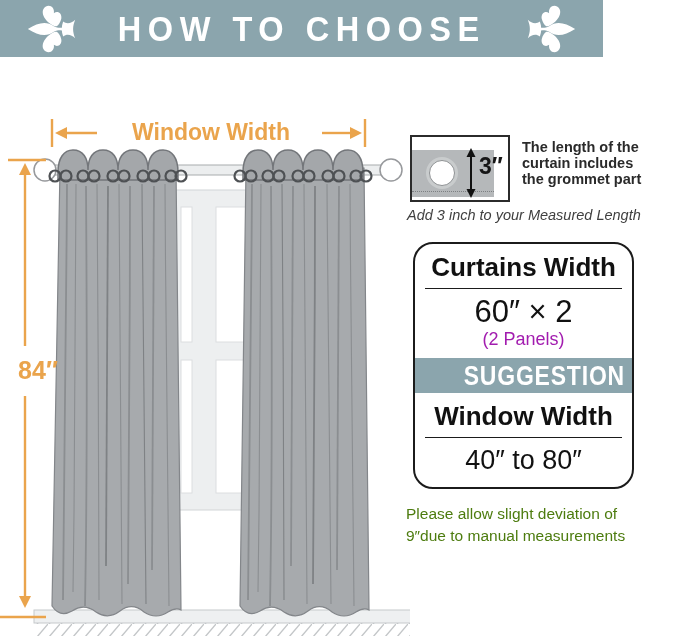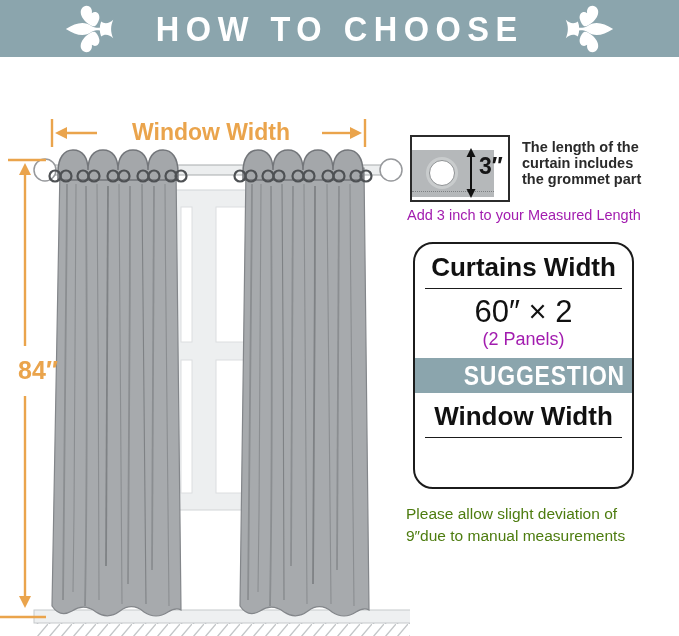--- a/index.html
+++ b/index.html
@@ -5,21 +5,21 @@
   html,body{margin:0;padding:0;}
   body{
     width:679px;height:636px;background:#ffffff;
     font-family:"Liberation Sans","DejaVu Sans",sans-serif;
     position:relative;overflow:hidden;color:#1d1d1d;
   }
   .page{position:absolute;inset:0;}
 
   
   .header{
-    position:absolute;left:0;top:0;width:679px;height:57px;
+    position:absolute;left:0;top:0;width:603px;height:57px;
     background:#8ba5ad;display:flex;align-items:center;justify-content:center;gap:26px;
   }
   .header .title{
     color:#ffffff;font-size:35px;font-weight:800;letter-spacing:7px;
     transform:scaleX(.93);white-space:nowrap;margin:0;line-height:1;
   }
   .fleur{flex:0 0 auto;}
   .fleur path{fill:#ffffff;}
 
   
@@ -45,21 +45,21 @@
   }
   .g-arrow{position:absolute;left:52px;top:11px;}
   .g-size{
     position:absolute;left:67px;top:16px;font-size:23px;font-weight:bold;color:#161616;
   }
   .grommet-desc{
     position:absolute;left:522px;top:139px;width:132px;
     font-size:14.5px;line-height:16px;color:#2a2a2a;font-weight:bold;
   }
   .grommet-tip{
-    position:absolute;left:407px;top:207px;width:268px;font-size:14.5px;color:#a21caf;
+    position:absolute;left:407px;top:207px;width:268px;font-size:14.5px;color:#404040;font-style:italic;
   }
 
   
   .info-box{
     position:absolute;left:413px;top:242px;width:221px;height:247px;
     border:2.5px solid #1b1b1b;border-radius:20px;background:#ffffff;
     box-sizing:border-box;overflow:hidden;text-align:center;
   }
   .ib-title{font-size:26px;font-weight:bold;margin-top:8px;line-height:30px;color:#111;}
   .ib-divider{border:none;border-top:1.5px solid #1b1b1b;margin:6px 10px 0 10px;}
@@ -229,20 +229,21 @@
   <div class="info-box">
     <div class="ib-title">Curtains Width</div>
     <hr class="ib-divider">
     <div class="ib-value">60″ × 2</div>
     <div class="ib-sub">(2 Panels)</div>
     <div class="ib-band">
       <span>SUGGESTION</span>
     </div>
     <div class="ib-title ib-title2">Window Width</div>
     <hr class="ib-divider">
+    <div class="ib-value ib-value2">40″ to 80″</div>
   </div>
 
   <div class="footnote">
     <div>Please allow slight deviation of</div>
     <div>9″due to manual measurements</div>
   </div>
 
 </div>
 
 </body></html>

